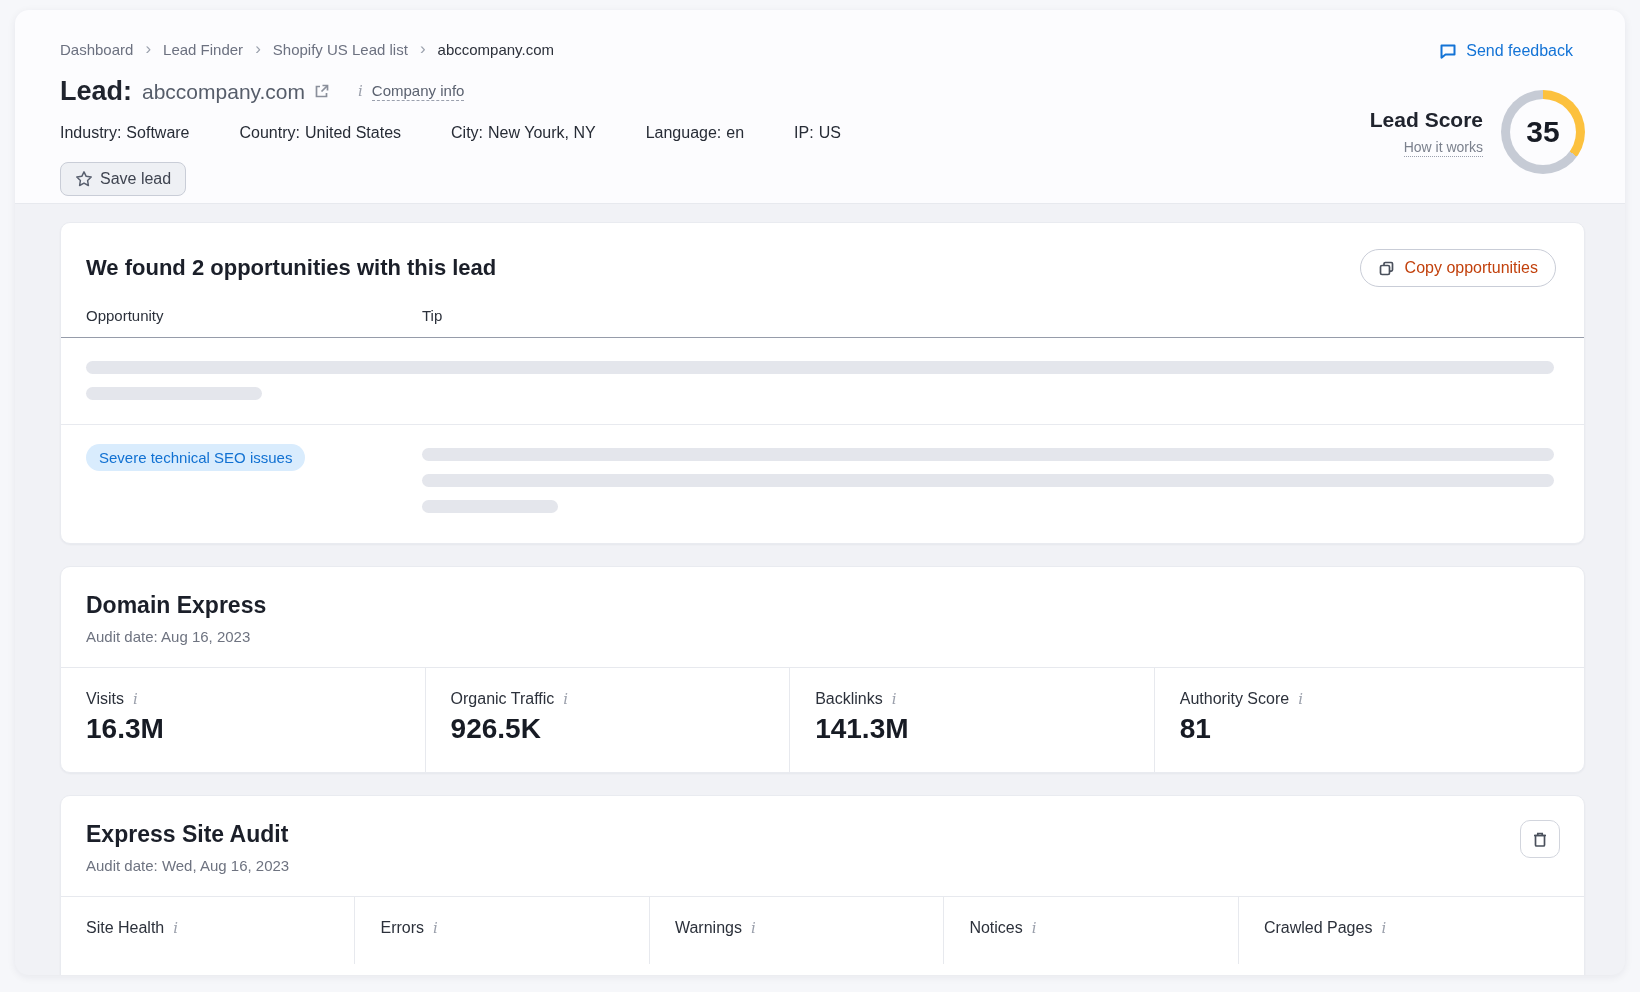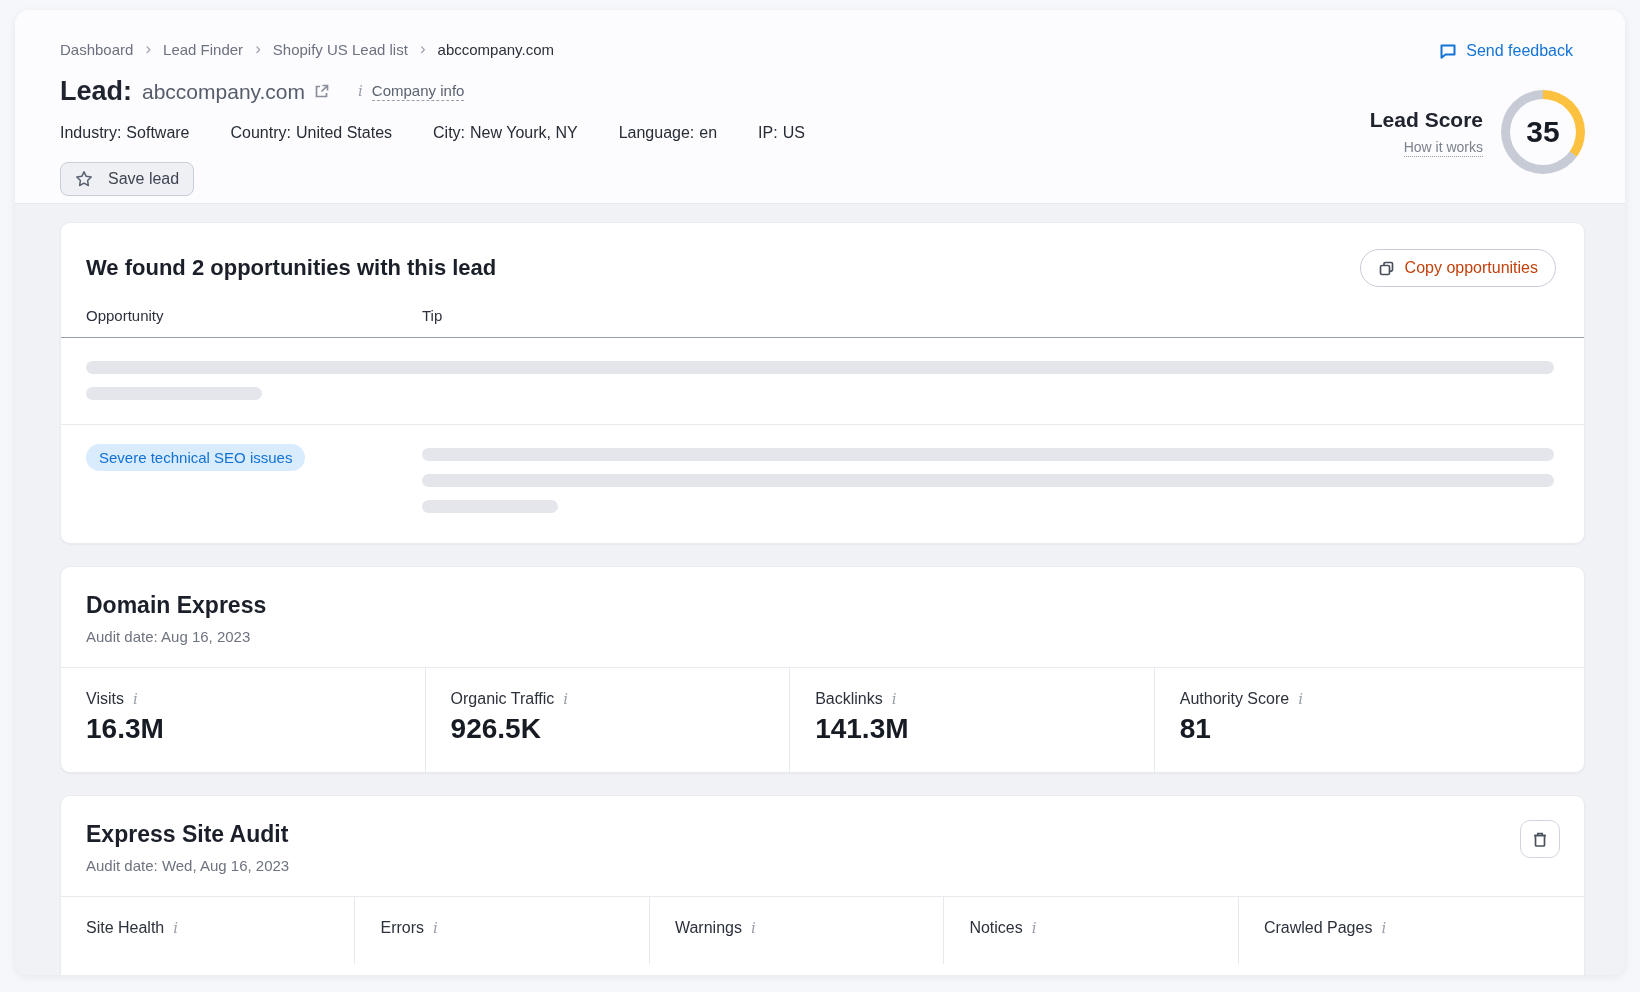--- a/index.html
+++ b/index.html
@@ -39,25 +39,25 @@
   .lead-row { margin-top:17px; display:flex; align-items:center; }
   .lead-label { font-size:27px; font-weight:bold; color:#20242e; }
   .lead-domain { font-size:21px; color:#565d6a; margin-left:10px; }
   .ext-link { margin-left:8px; display:inline-flex; cursor:pointer; }
   .company-info { display:flex; align-items:center; gap:9px; margin-left:28px; cursor:pointer; }
   .company-info .ci-text { font-size:15px; color:#5b6270; border-bottom:1px dashed #9aa0ad; padding-bottom:1px; }
   .info-i {
     font-family: "DejaVu Serif", serif;
     font-style: italic; font-size:15px; color:#9ba0ac; line-height:1;
   }
-  .meta-row { margin-top:17px; display:flex; gap:36px; font-size:16px; color:#272c36; }
+  .meta-row { margin-top:17px; display:flex; gap:45px; font-size:16px; color:#272c36; }
   .meta-item span { margin-right:5px; }
   .save-btn {
     margin-top:20px;
-    display:inline-flex; align-items:center; gap:15px;
+    display:inline-flex; align-items:center; gap:7px;
     height:34px; padding:0 14px;
     background:#eef0f4; border:1px solid #c9cdd7; border-radius:8px;
     font-size:16px; color:#3f4450; cursor:pointer;
   }
   .lead-score { position:absolute; right:40px; top:80px; display:flex; align-items:center; gap:18px; }
   .ls-text { text-align:right; }
   .ls-title { font-size:21px; font-weight:bold; color:#20242e; }
   .ls-link { display:inline-block; margin-top:7px; font-size:14px; color:#7b818d;
              border-bottom:1px dotted #9aa0ad; padding-bottom:1px; cursor:pointer; }
   .ring { width:84px; height:84px; border-radius:50%; display:flex; align-items:center; justify-content:center;

